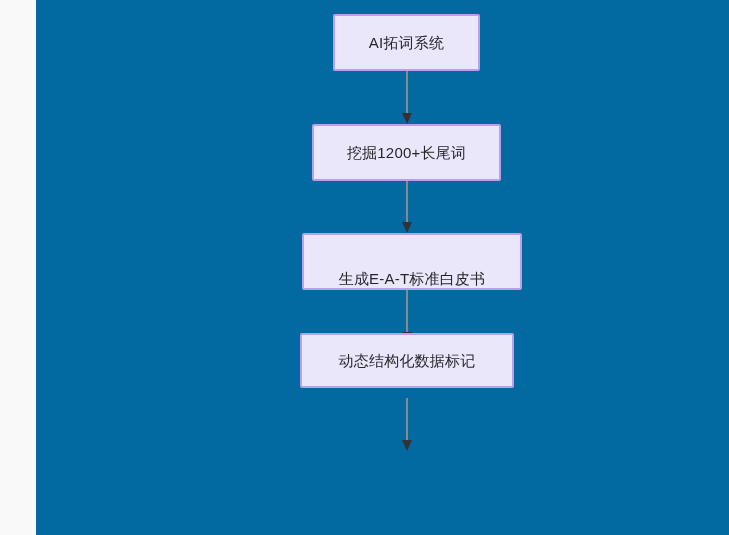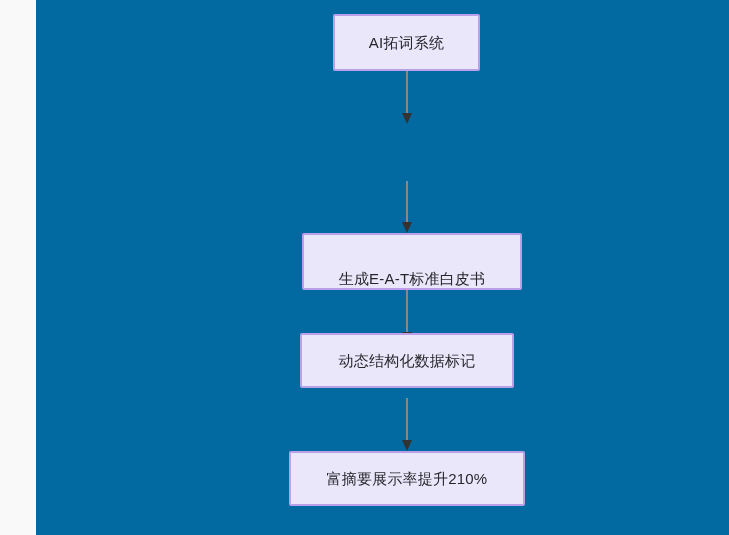--- a/index.html
+++ b/index.html
@@ -68,20 +68,23 @@
     <span class="node-label">AI拓词系统</span>
   </div>
 
   <div class="edge e0">
     <svg width="16" height="53" viewBox="0 0 16 53" aria-hidden="true">
       <line x1="8" y1="0" x2="8" y2="44" stroke="#888888" stroke-width="2"></line>
       <polygon points="8,53 3,42 13,42" fill="#333333"></polygon>
     </svg>
   </div>
 
+  <div class="node n1">
+    <span class="node-label">挖掘1200+长尾词</span>
+  </div>
 
   <div class="edge e1">
     <svg width="16" height="52" viewBox="0 0 16 52" aria-hidden="true">
       <line x1="8" y1="0" x2="8" y2="43" stroke="#888888" stroke-width="2"></line>
       <polygon points="8,52 3,41 13,41" fill="#333333"></polygon>
     </svg>
   </div>
 
   <div class="node n2">
     <span class="node-label">生成E-A-T标准白皮书</span>
@@ -98,17 +101,14 @@
     <span class="node-label">动态结构化数据标记</span>
   </div>
 
   <div class="edge e3">
     <svg width="16" height="53" viewBox="0 0 16 53" aria-hidden="true">
       <line x1="8" y1="0" x2="8" y2="44" stroke="#888888" stroke-width="2"></line>
       <polygon points="8,53 3,42 13,42" fill="#333333"></polygon>
     </svg>
   </div>
 
-  <div class="node n4">
-    <span class="node-label">富摘要展示率提升210%</span>
-  </div>
 
 </div>
 
 </body></html>

